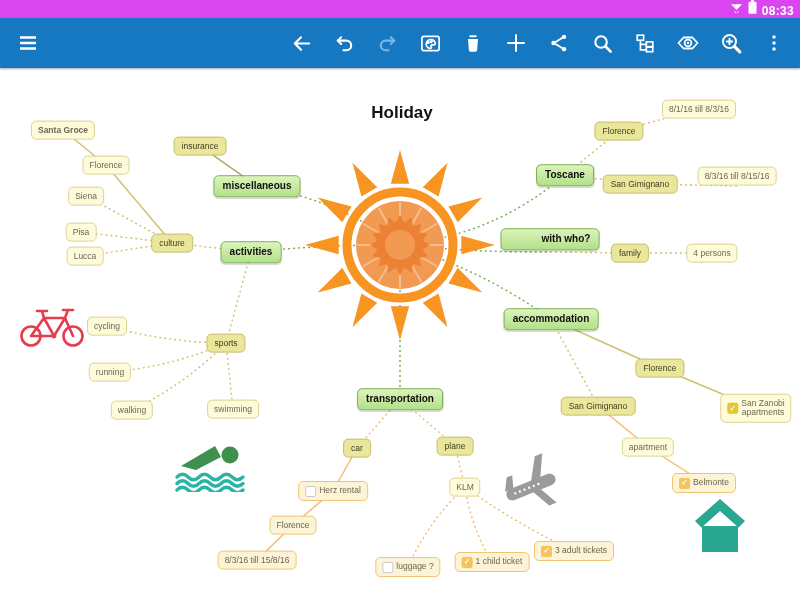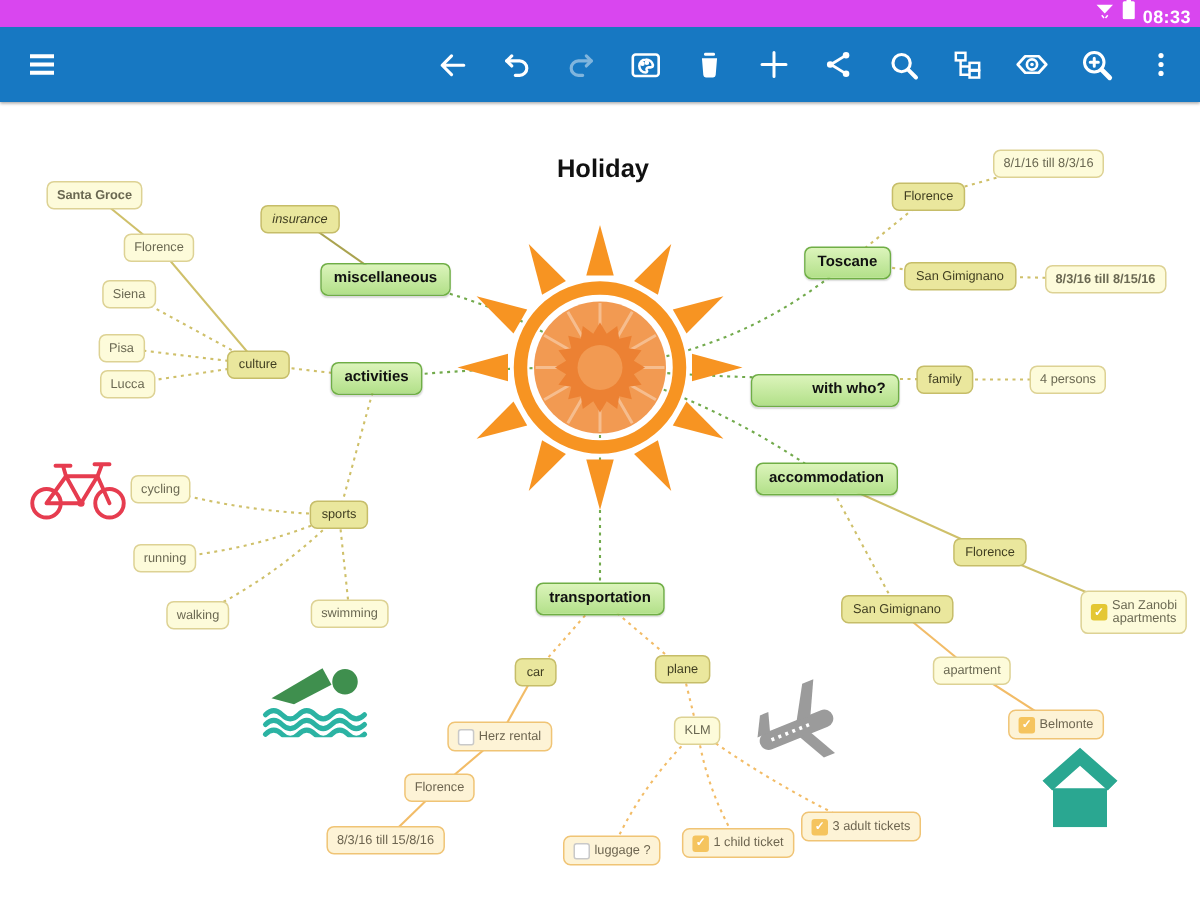--- a/index.html
+++ b/index.html
@@ -116,21 +116,21 @@
           <line x1="390" y1="227.67949192431124" x2="378.5" y2="207.76090763726916" stroke="rgba(255,255,255,0.35)" stroke-width="2"></line>
           <polygon points="400,215 404.48707740637093,222.4419385507257 411.48050297095267,217.2836140246614 412.77811535945085,225.87619891704145 421.2132034355964,223.78679656440357 419.12380108295855,232.22188464054915 427.7163859753386,233.5194970290473 422.5580614492743,240.51292259362904 430,245 422.5580614492743,249.48707740637096 427.7163859753386,256.48050297095267 419.12380108295855,257.77811535945085 421.2132034355964,266.2132034355964 412.77811535945085,264.12380108295855 411.48050297095267,272.7163859753386 404.48707740637093,267.5580614492743 400,275 395.51292259362907,267.5580614492743 388.51949702904733,272.7163859753386 387.22188464054915,264.12380108295855 378.7867965644036,266.2132034355964 380.87619891704145,257.77811535945085 372.2836140246614,256.48050297095267 377.4419385507257,249.48707740637096 370,245 377.4419385507257,240.51292259362907 372.2836140246614,233.51949702904733 380.87619891704145,232.22188464054915 378.7867965644036,223.78679656440357 387.22188464054915,225.87619891704148 388.51949702904733,217.2836140246614 395.512922593629,222.4419385507257" fill="#ec8133"></polygon>
           <circle cx="400" cy="245" r="15" fill="#f29a52"></circle>
         </g>
       </svg>
     <div id="map-title" style="left: 402px; top: 113px;">Holiday</div>
     <div id="nodes-layer">
         <div class="node topic" style="left: 565px; top: 175px;">
           <span class="lbl">Toscane</span>
         </div>
-        <div class="node topic" style="left: 550px; top: 260px; padding-left: 40px;">
+        <div class="node topic" style="left: 550px; top: 239px; padding-left: 40px;">
           <span class="lbl">with who?</span>
         </div>
         <div class="node topic" style="left: 551px; top: 319px;">
           <span class="lbl">accommodation</span>
         </div>
         <div class="node topic" style="left: 400px; top: 399px;">
           <span class="lbl">transportation</span>
         </div>
         <div class="node topic" style="left: 251px; top: 252px;">
           <span class="lbl">activities</span>
@@ -146,39 +146,39 @@
         </div>
         <div class="node branch" style="left: 630px; top: 253px;">
           <span class="lbl">family</span>
         </div>
         <div class="node branch" style="left: 172px; top: 243px;">
           <span class="lbl">culture</span>
         </div>
         <div class="node branch" style="left: 226px; top: 343px;">
           <span class="lbl">sports</span>
         </div>
-        <div class="node branch" style="left: 200px; top: 146px; font-style: italic;">
+        <div class="node branch" style="left: 200px; top: 146px;">
           <span class="lbl">insurance</span>
         </div>
         <div class="node branch" style="left: 357px; top: 448px;">
           <span class="lbl">car</span>
         </div>
         <div class="node branch" style="left: 455px; top: 446px;">
           <span class="lbl">plane</span>
         </div>
         <div class="node branch" style="left: 660px; top: 368px;">
           <span class="lbl">Florence</span>
         </div>
         <div class="node branch" style="left: 598px; top: 406px;">
           <span class="lbl">San Gimignano</span>
         </div>
         <div class="node leaf" style="left: 699px; top: 109px;">
           <span class="lbl">8/1/16 till 8/3/16</span>
         </div>
-        <div class="node leaf" style="left: 737px; top: 186px; font-weight: bold;">
+        <div class="node leaf" style="left: 737px; top: 176px;">
           <span class="lbl">8/3/16 till 8/15/16</span>
         </div>
         <div class="node leaf" style="left: 712px; top: 253px;">
           <span class="lbl">4 persons</span>
         </div>
         <div class="node leaf" style="left: 63px; top: 130px; font-weight: bold;">
           <span class="lbl">Santa Groce</span>
         </div>
         <div class="node leaf" style="left: 106px; top: 165px;">
           <span class="lbl">Florence</span>

